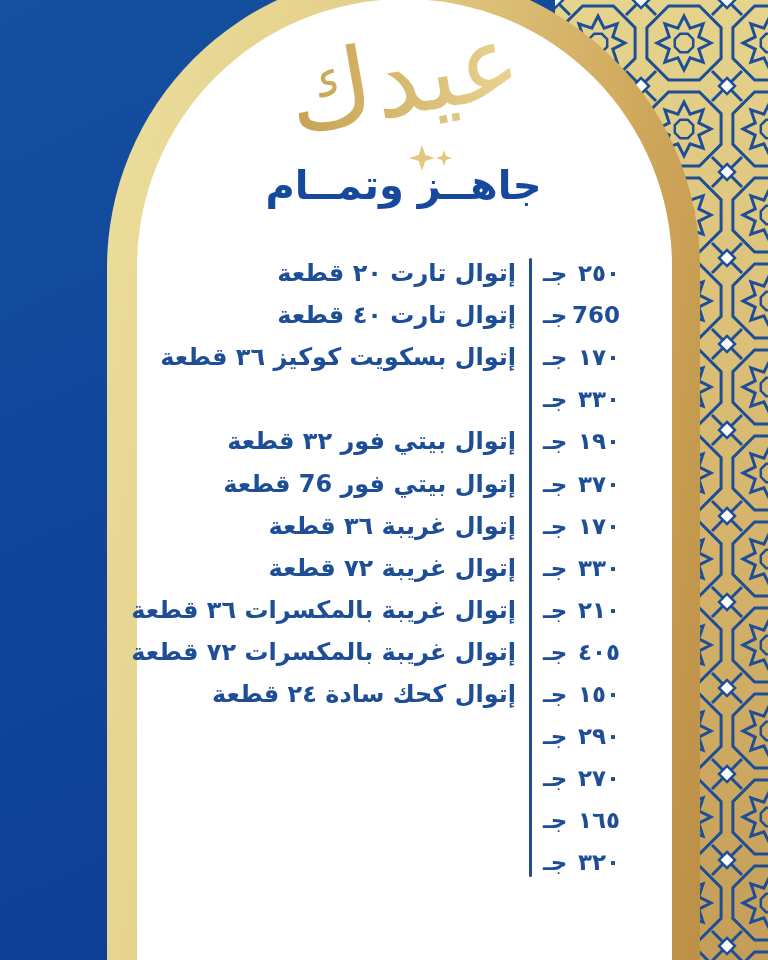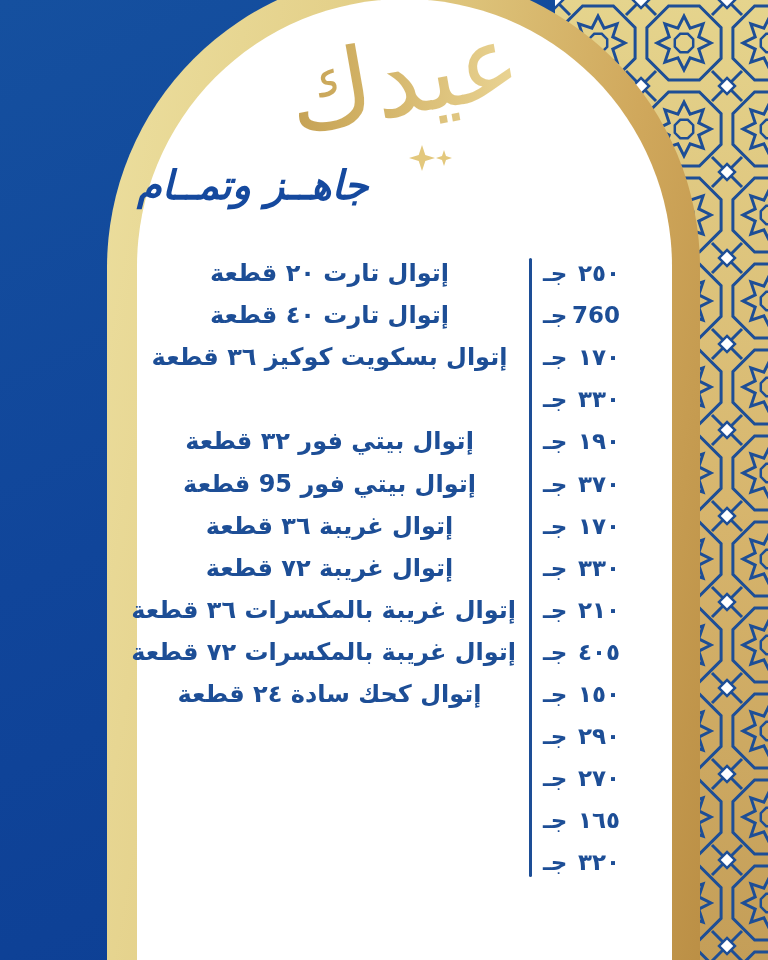--- a/index.html
+++ b/index.html
@@ -25,36 +25,36 @@
   .hdr{position:relative;height:250px;}
   .title{
     position:absolute;top:16px;left:0;right:0;text-align:center;
     font-size:104px;line-height:1.2;font-weight:normal;
     transform:rotate(-10deg);
     background:linear-gradient(100deg,#a87d33 0%,#cfae61 40%,#e9d392 70%,#bd9147 100%);
     -webkit-background-clip:text;background-clip:text;color:transparent;
   }
   .sparkles{position:absolute;top:144px;left:50%;transform:translateX(4px);}
   .subtitle{
-    position:absolute;top:162px;left:0;right:0;text-align:left;
-    font-size:40px;font-weight:bold;color:#15499e;letter-spacing:0px;direction:rtl;font-style:italic;
+    position:absolute;top:162px;left:0;right:0;text-align:center;
+    font-size:40px;font-weight:bold;color:#15499e;letter-spacing:0px;direction:rtl;
   }
   .list{direction:rtl;position:relative;margin:2px 48px 0 6px;}
   .vline{
     position:absolute;top:6px;bottom:6px;right:90px;width:3px;
     background:#1d4e96;border-radius:2px;
   }
   .row{display:flex;align-items:center;height:42.1px;}
   .price{
     flex:0 0 90px;box-sizing:border-box;display:flex;justify-content:space-between;
     align-items:center;padding:0 2px 0 11px;
     font-size:23px;font-weight:bold;color:#1d4e96;
   }
   .item{
-    flex:1;min-width:0;text-align:center;padding-right:16px;
+    flex:1;min-width:0;text-align:right;padding-right:16px;
     font-size:24px;font-weight:bold;color:#1d4e96;white-space:nowrap;
   }
 </style>
 </head>
 <body>
 
 <svg class="pattern" viewBox="0 0 213 960" preserveAspectRatio="xMidYMin slice" aria-hidden="true">
   <defs>
     <linearGradient id="pbg" x1="0" y1="0" x2="0" y2="1">
       <stop offset="0" stop-color="#e5d48d"></stop>
@@ -142,21 +142,21 @@
       <span class="cur">جـ</span>
     </div>
     <div class="item">إتوال بيتي فور ٣٢ قطعة</div>
   </div>
 
   <div class="row">
     <div class="price">
       <span class="digits">٣٧٠</span>
       <span class="cur">جـ</span>
     </div>
-    <div class="item">إتوال بيتي فور 95 قطعة</div>
+    <div class="item">إتوال بيتي فور 76 قطعة</div>
   </div>
 
   <div class="row">
     <div class="price">
       <span class="digits">١٧٠</span>
       <span class="cur">جـ</span>
     </div>
     <div class="item">إتوال غريبة ٣٦ قطعة</div>
   </div>
 

